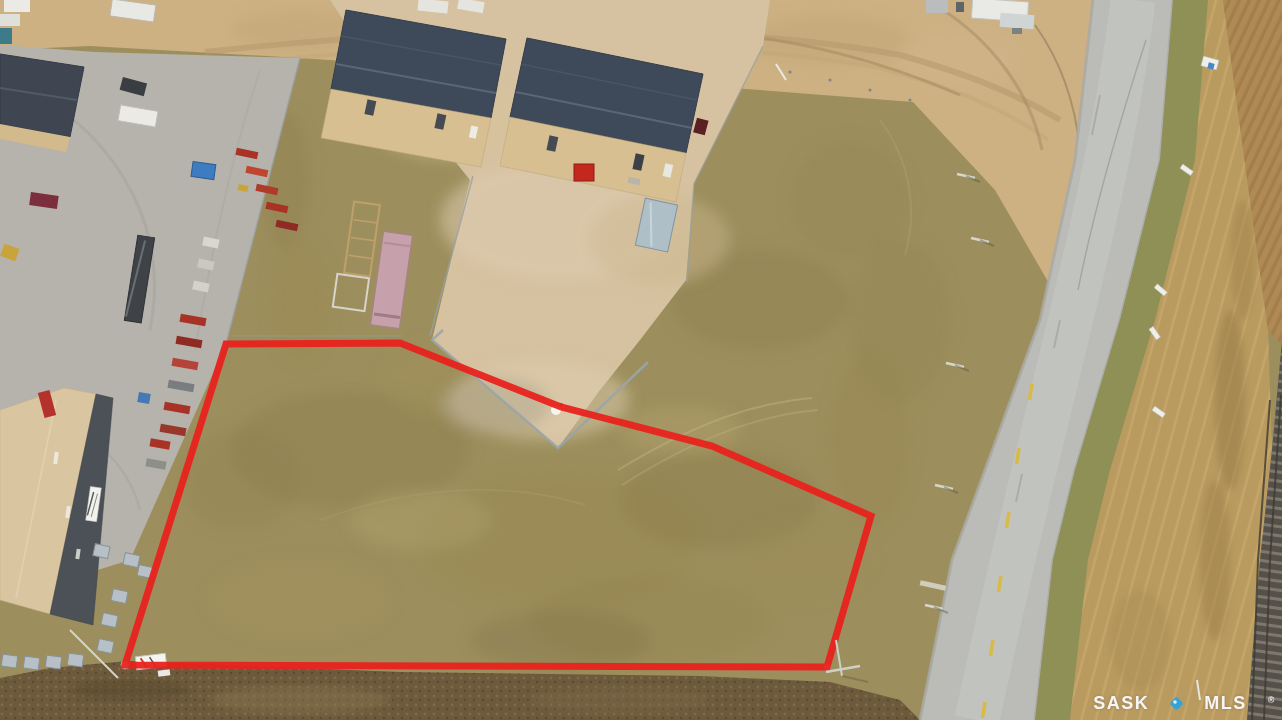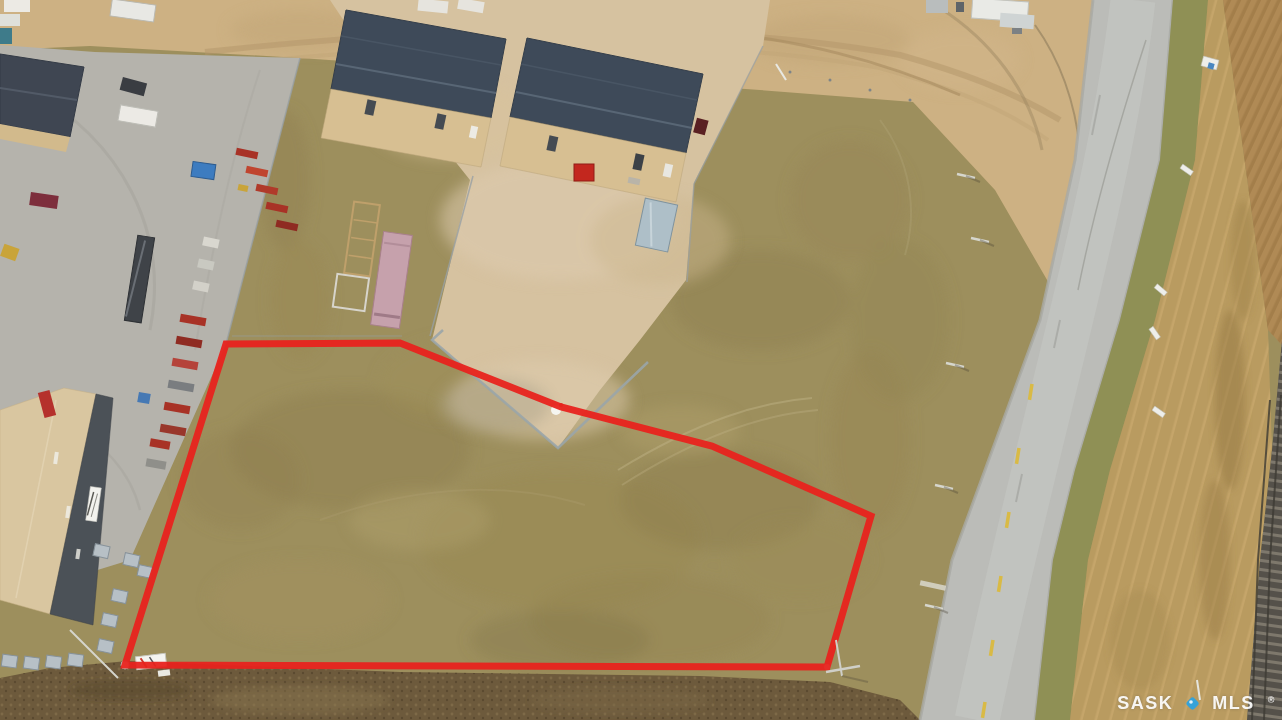--- a/index.html
+++ b/index.html
@@ -1,19 +1,19 @@
 <!DOCTYPE html>
 <html><head>
 <meta charset="utf-8">
 <style>
   html,body{margin:0;padding:0;background:#222;}
   .scene{position:relative;width:1282px;height:720px;overflow:hidden;background:#9d8f5d;
          font-family:"Liberation Sans", sans-serif;}
   .scene svg{position:absolute;left:0;top:0;}
-  .watermark{position:absolute;right:6px;bottom:6px;display:flex;align-items:center;gap:12px;
+  .watermark{position:absolute;right:6px;bottom:6px;display:flex;align-items:center;gap:20px;
              color:rgba(255,255,255,0.92);font-weight:bold;font-size:18px;letter-spacing:1.5px;
              text-shadow:0 0 3px rgba(60,60,60,0.35);user-select:none;}
   .watermark .reg{font-size:9px;vertical-align:super;margin-left:1px;align-self:flex-start;line-height:14px;}
   .watermark svg{position:static;display:block;}
 </style>
 </head>
 <body>
 
 <div class="scene">
 <svg width="1282" height="720" viewBox="0 0 1282 720">

